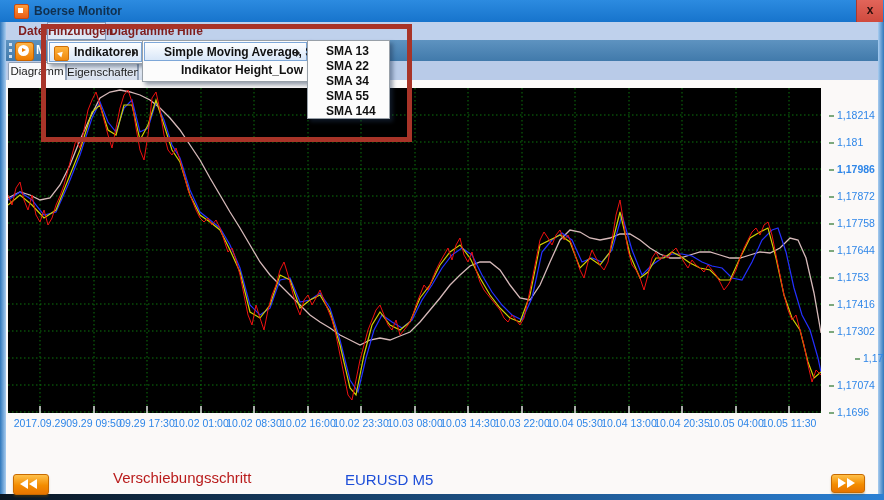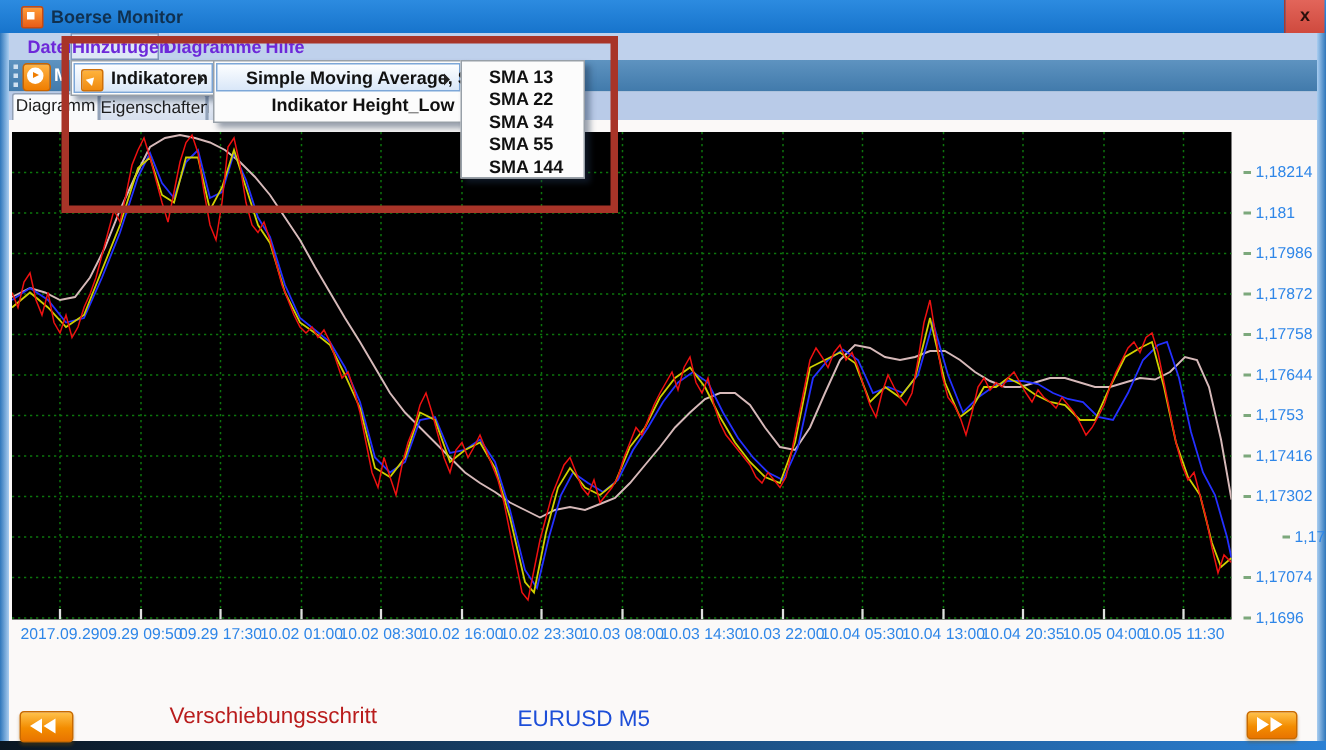--- a/index.html
+++ b/index.html
@@ -11,21 +11,21 @@
   .frame-bottom{position:absolute;left:0;bottom:0;width:884px;height:6px;background:linear-gradient(to right,#0a1622,#2b80d4);}
   
   .titlebar{position:absolute;left:0;top:0;width:884px;height:22px;background:linear-gradient(#2c8be0,#1774cc);}
   .app-icon{position:absolute;left:14px;top:4px;width:13px;height:13px;border-radius:2px;background:linear-gradient(#ff9d3a,#e85c18);border:1px solid #c84a10;}
   .app-icon i{position:absolute;left:3px;top:3px;width:5px;height:5px;background:#fff;display:block;}
   .title-text{position:absolute;left:34px;top:4px;font-size:12px;font-weight:600;color:#10304f;}
   .close-btn{position:absolute;left:856px;top:0;width:26px;height:22px;background:linear-gradient(#e2655a,#cf4a3e);border-left:1px solid #a93a2e;color:#2a0f0c;
     font-size:12px;font-weight:bold;text-align:center;line-height:21px;cursor:default;}
   
   .menubar{position:absolute;left:6px;top:22px;width:872px;height:18px;background:#bfd1ec;}
-  .mb-item{position:absolute;top:1px;height:16px;line-height:16px;font-size:12px;font-weight:600;color:#6d28d9;text-align:center;}
+  .mb-item{position:absolute;top:1px;height:16px;line-height:16px;font-size:12px;font-weight:600;color:#7f1d1d;text-align:center;}
   .mb-item.selected{background:#dde7f6;border:1px solid #7e97bb;top:0;height:16px;}
   
   .toolbar{position:absolute;left:6px;top:40px;width:872px;height:21px;background:linear-gradient(#5e93c0,#417aab);}
   .grip{position:absolute;left:3px;top:3px;height:15px;width:0;border-left:3px dotted #cfe0f0;}
   .run-btn{position:absolute;left:9px;top:2px;width:17px;height:17px;border-radius:3px;background:linear-gradient(#ffb547,#ef7d00);border:1px solid #c96400;}
   .run-btn .ring{position:absolute;left:2px;top:2px;width:11px;height:11px;border-radius:50%;background:#fff;}
   .run-btn .ring i{position:absolute;left:4px;top:3px;width:0;height:0;border-left:4px solid #ef7d00;border-top:2.5px solid transparent;border-bottom:2.5px solid transparent;display:block;}
   .tb-text{position:absolute;left:30px;top:3px;color:#fff;font-size:12px;font-weight:bold;}
   
   .tabstrip{position:absolute;left:6px;top:61px;width:872px;height:19px;background:#b9cbe8;}
@@ -151,21 +151,21 @@
       <line x1="781" y1="318" x2="781" y2="325" stroke="#e0e0e0" stroke-width="1.5"></line>
       <polyline points="0,110 12,104 22,107 32,112 42,110 52,97 62,77 72,52 82,30 92,10 102,4 112,2 122,4 132,7 142,12 152,20 162,30 172,42 182,57 192,72 202,90 212,107 222,124 232,140 242,157 252,174 262,187 272,197 282,207 292,217 302,227 312,234 322,240 332,247 342,252 352,257 362,252 372,250 382,252 392,248 402,244 412,234 422,222 432,210 442,197 452,187 462,178 472,174 482,174 492,182 502,197 512,210 522,212 532,197 542,174 552,152 562,142 572,144 582,150 592,152 602,150 612,146 622,146 632,152 642,160 652,166 662,170 672,170 682,167 692,164 702,164 712,167 722,170 732,170 742,167 752,164 762,165 772,160 782,150 790,152 798,170 806,205 813,245" fill="none" stroke="#d6b9b9" stroke-width="1.3"></polyline>
       <polyline points="0,112 12,104 24,112 36,127 48,124 60,97 72,67 84,30 92,14 100,34 108,44 116,20 124,12 132,44 140,40 148,14 156,32 164,57 172,70 182,102 192,124 202,132 212,140 222,157 232,180 242,217 252,227 262,220 272,192 282,190 292,214 302,212 312,205 322,220 332,252 342,292 350,304 358,270 366,242 374,227 384,234 394,240 404,232 414,212 424,197 434,180 444,167 454,160 464,167 474,187 484,204 494,217 504,227 514,232 524,210 534,164 544,152 554,145 564,152 574,174 584,170 594,174 604,162 614,127 624,162 634,187 644,177 654,170 664,166 674,166 684,168 694,174 704,178 714,180 724,190 734,192 744,174 754,152 764,142 770,140 778,164 786,200 794,227 802,242 810,270 813,284" fill="none" stroke="#2430ff" stroke-width="1.2"></polyline>
       <polyline points="0,117 12,107 24,117 36,130 48,122 60,92 72,62 84,24 92,17 100,42 108,47 116,17 124,17 132,52 140,37 148,12 156,37 164,62 172,74 182,107 192,127 202,134 212,142 222,162 232,184 242,224 252,230 262,217 272,187 282,192 292,220 302,212 312,207 322,224 332,257 342,300 348,307 356,267 364,237 372,224 382,237 392,242 402,234 412,210 422,197 432,177 442,164 452,157 462,170 472,190 482,207 492,220 502,230 512,234 522,207 532,157 542,152 552,147 562,154 572,180 582,170 592,177 602,164 612,124 622,167 632,190 640,184 648,170 656,170 664,164 672,168 682,175 692,180 702,182 712,192 722,192 732,170 742,150 752,144 760,140 768,170 776,207 784,230 792,242 800,274 806,290 813,284" fill="none" stroke="#cfd000" stroke-width="1.2"></polyline>
       <polyline points="0,107 4,117 8,100 12,94 16,112 20,122 24,107 28,127 32,134 36,122 40,137 44,130 48,117 52,108 56,97 60,82 64,67 68,52 72,60 76,42 80,22 84,12 88,4 92,17 96,32 100,47 104,60 108,40 112,20 116,7 120,2 124,14 128,40 132,62 136,72 140,47 144,10 148,4 152,22 156,47 160,62 164,67 168,60 172,72 176,87 180,102 184,112 188,122 192,130 196,134 200,130 204,137 208,132 212,140 216,152 220,164 224,160 228,172 232,187 236,207 240,227 244,237 248,217 252,230 256,242 260,222 264,207 268,197 272,182 276,174 280,187 284,202 288,217 292,227 296,212 300,207 304,217 308,210 312,202 316,212 320,222 324,232 328,247 332,267 336,287 340,307 344,312 348,292 352,272 356,257 360,242 364,232 368,222 372,217 376,227 380,237 384,242 388,232 392,247 396,242 400,237 404,230 408,217 412,207 416,197 420,202 424,192 428,182 432,174 436,167 440,160 444,172 448,157 452,150 456,167 460,174 464,164 468,182 472,194 476,202 480,207 484,212 488,217 492,222 496,230 500,234 504,227 508,232 512,237 516,230 520,212 524,192 528,172 532,152 536,144 540,150 544,157 548,147 552,142 556,152 560,147 564,157 568,170 572,182 576,190 580,174 584,162 588,170 592,177 596,182 600,174 604,152 608,127 612,112 616,137 620,162 624,177 628,182 632,190 636,202 640,187 644,170 648,164 652,172 656,167 660,170 664,164 668,160 672,167 676,174 680,180 684,172 688,177 692,180 696,184 700,177 704,182 708,187 712,194 716,202 720,197 724,190 728,182 732,170 736,160 740,152 744,144 748,140 752,147 756,137 760,134 764,147 768,167 772,187 776,207 780,222 784,232 788,227 792,242 796,257 800,277 804,294 808,282 813,287" fill="none" stroke="#ee1111" stroke-width="1"></polyline>
     </svg>
 
   <div id="y-axis">
       <span class="ylabel" style="top: 109px;">1,18214</span>
       <span class="ylabel" style="top: 136px;">1,181</span>
-      <span class="ylabel" style="top: 163px;">1,17986</span>
+      <span class="ylabel" style="top: 163px; font-weight: bold;">1,17986</span>
       <span class="ylabel" style="top: 190px;">1,17872</span>
       <span class="ylabel" style="top: 217px;">1,17758</span>
       <span class="ylabel" style="top: 244px;">1,17644</span>
       <span class="ylabel" style="top: 271px;">1,1753</span>
       <span class="ylabel" style="top: 298px;">1,17416</span>
       <span class="ylabel" style="top: 325px;">1,17302</span>
       <span class="ylabel" style="top: 352px; margin-left: 26px;">1,17188</span>
       <span class="ylabel" style="top: 379px;">1,17074</span>
       <span class="ylabel" style="top: 406px;">1,1696</span>
     </div>

